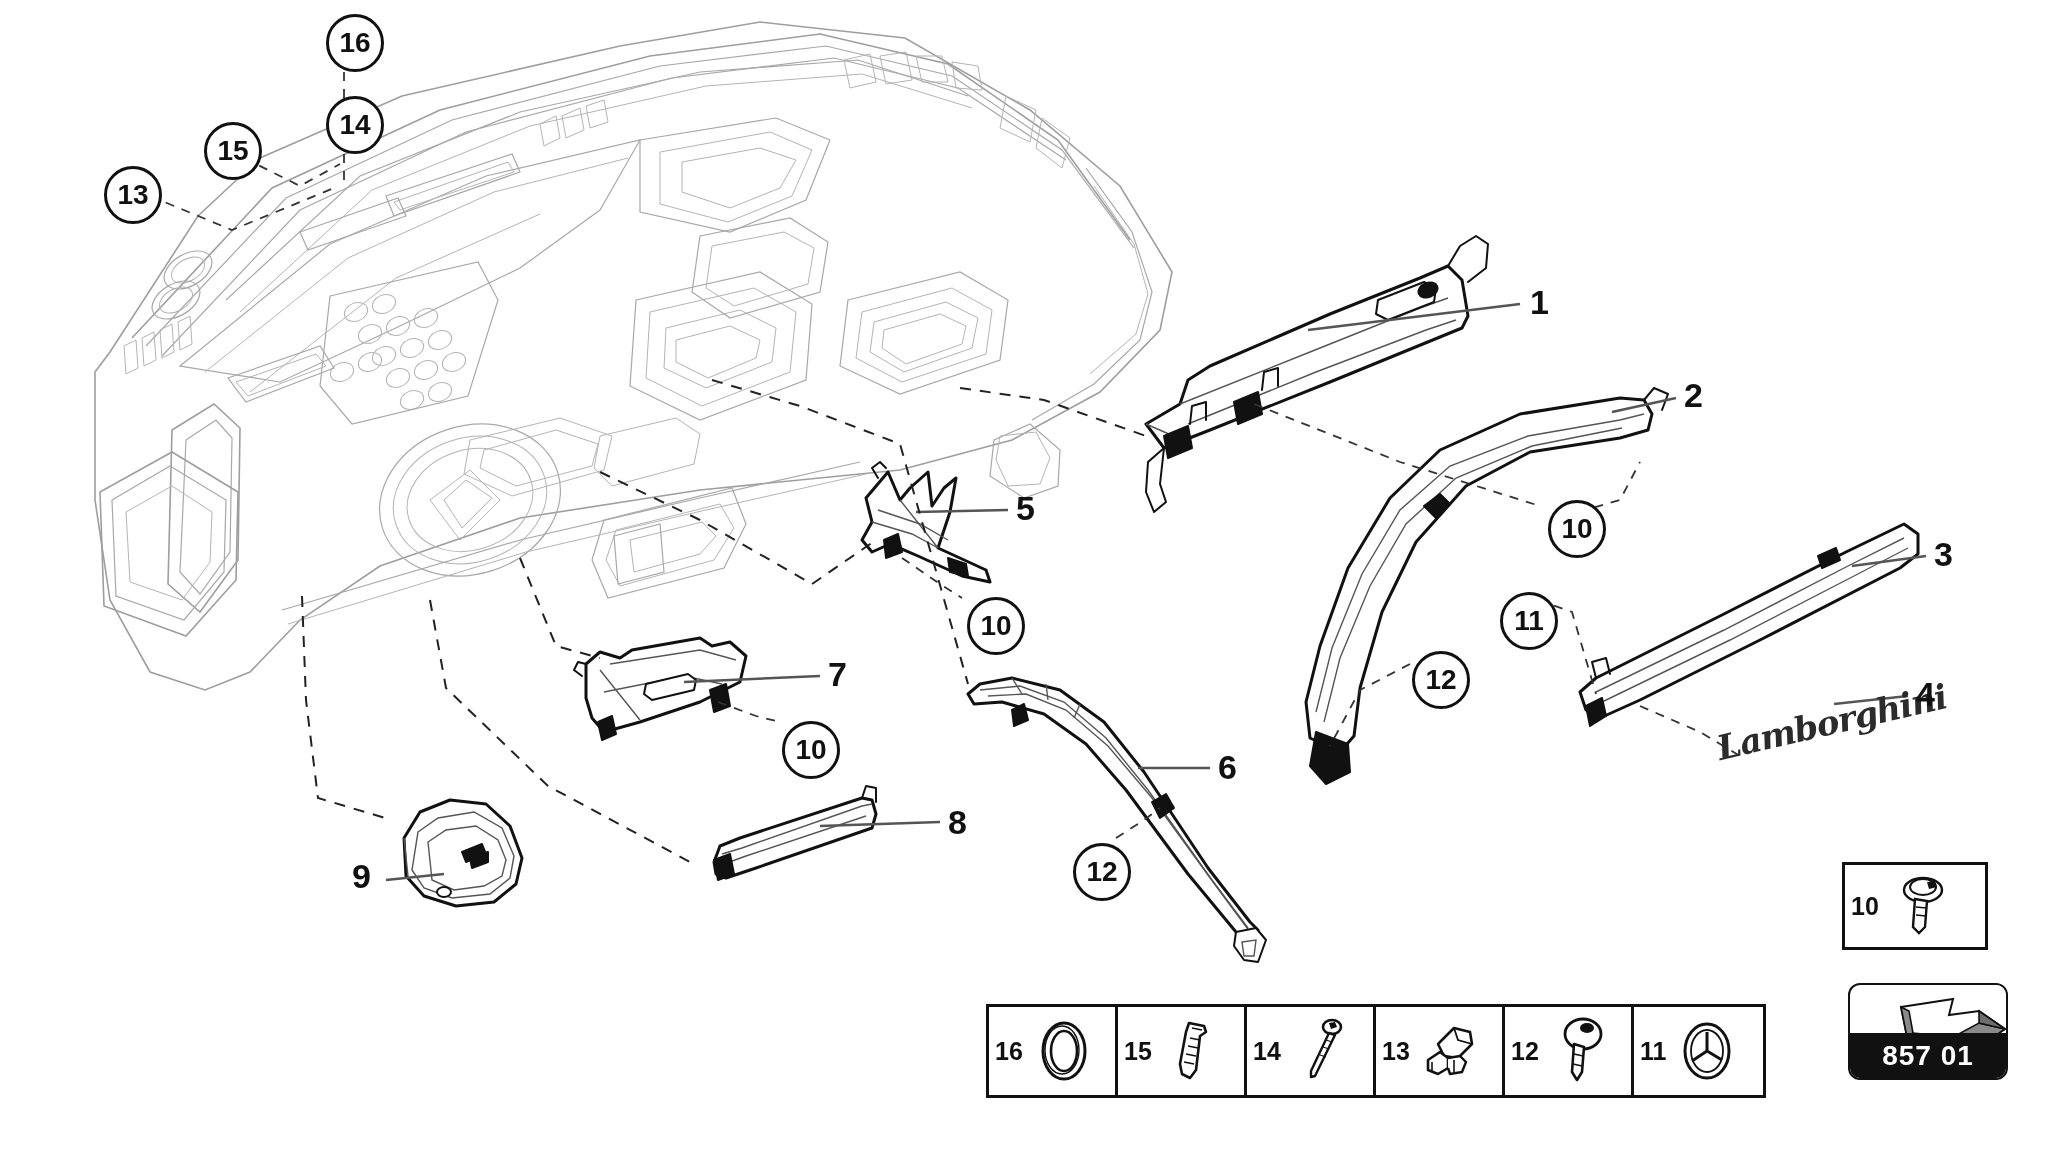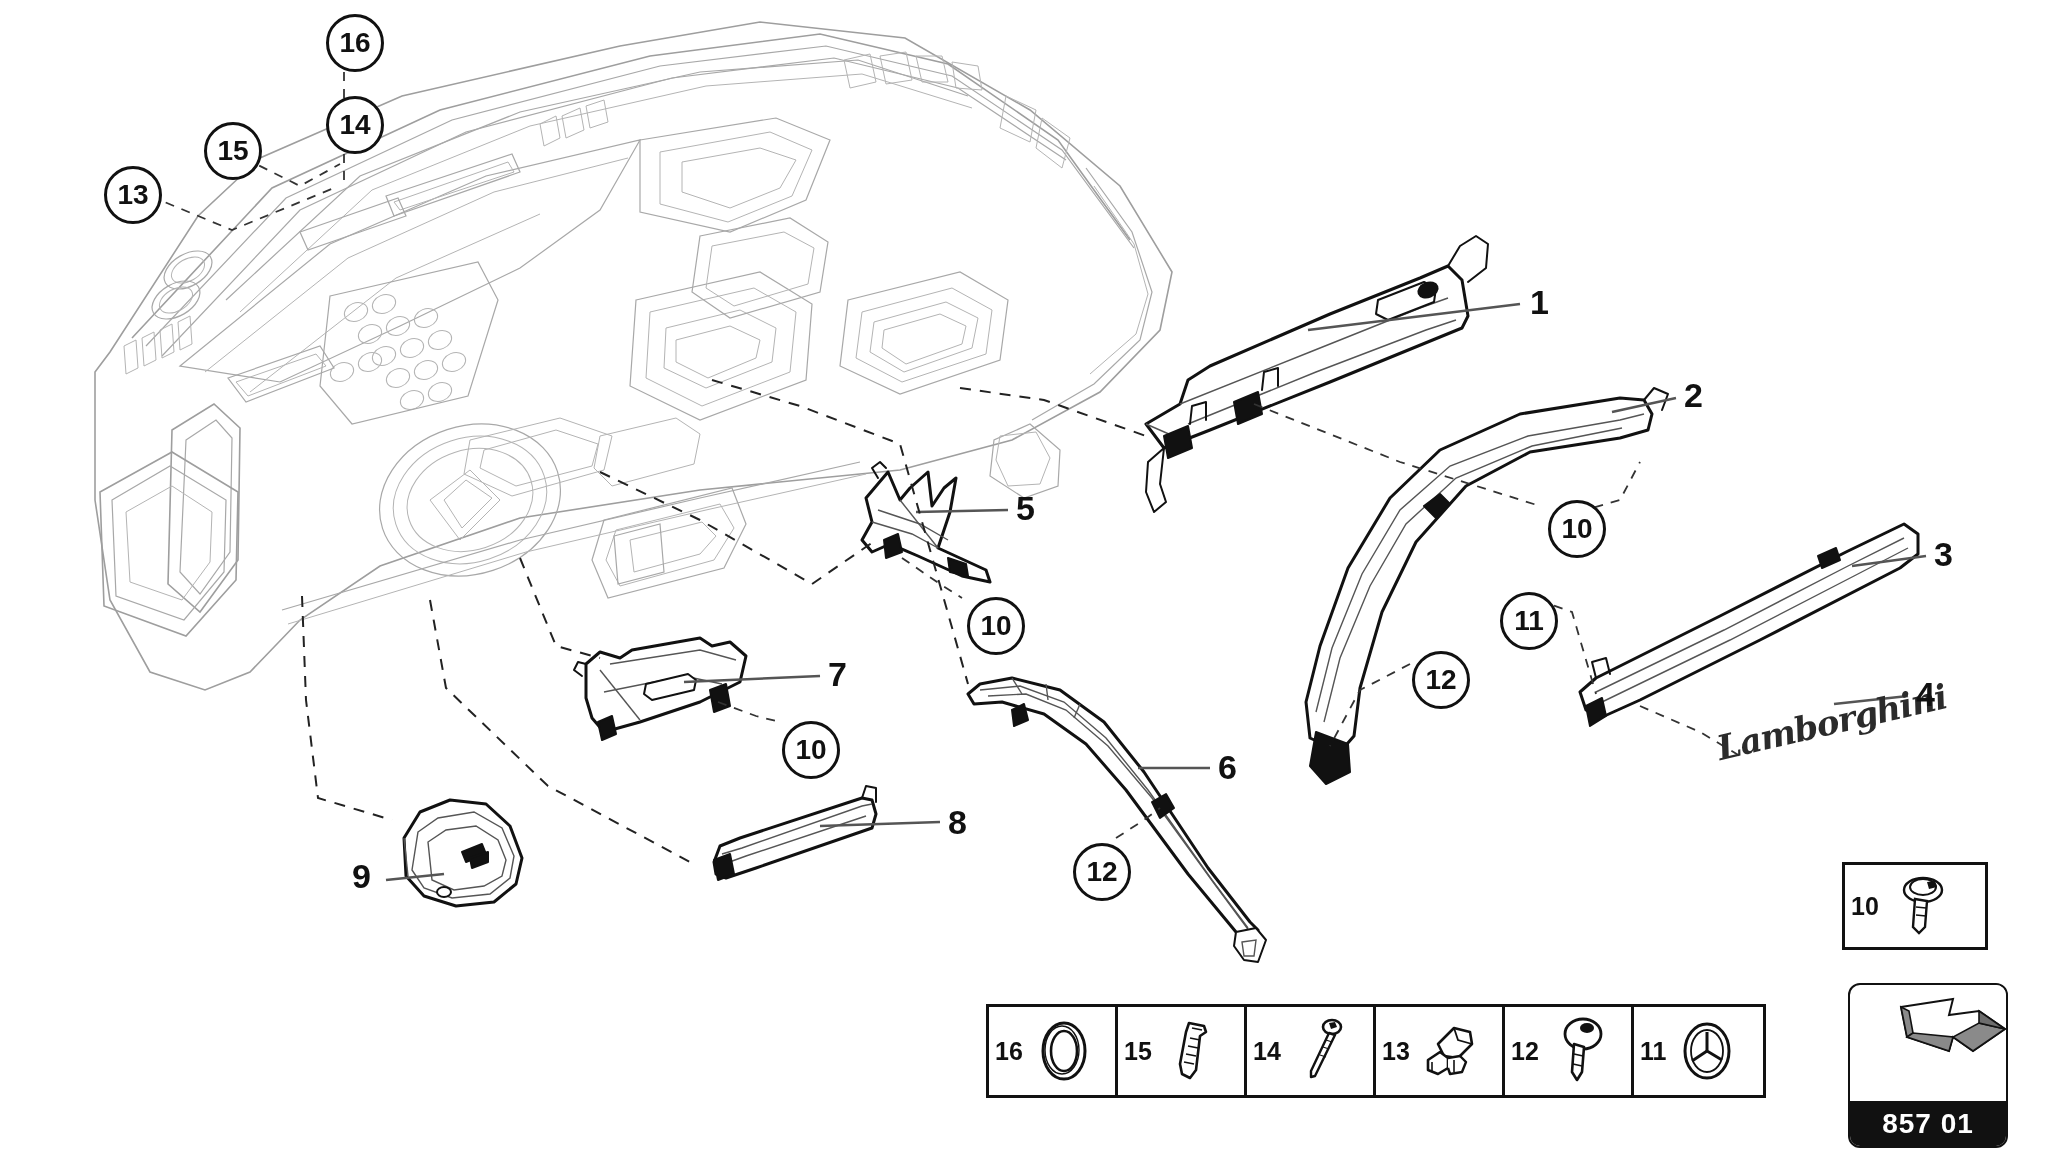--- a/index.html
+++ b/index.html
@@ -42,21 +42,21 @@
 
   
   #box-10{
     position:absolute;left:1842px;top:862px;width:146px;height:88px;
     border:3px solid #111;display:flex;align-items:center;background:#fff;
     z-index:50;box-sizing:border-box;padding:0 6px;
   }
 
   
   #section-badge{
-    position:absolute;left:1848px;top:983px;width:160px;height:165px;
+    position:absolute;left:1848px;top:983px;width:160px;height:97px;
     border-radius:12px;background:#fff;border:2px solid #111;
     overflow:hidden;z-index:50;box-sizing:border-box;padding-left:37px;
   }
   #section-badge .arrow-wrap{height:84px;position:relative;background:#fff;}
   #section-badge .code-bar{
     position:absolute;left:0;right:0;bottom:0;height:45px;background:#111;
     color:#fff;font-size:28px;font-weight:bold;letter-spacing:1px;
     display:flex;align-items:center;justify-content:center;
   }
 

